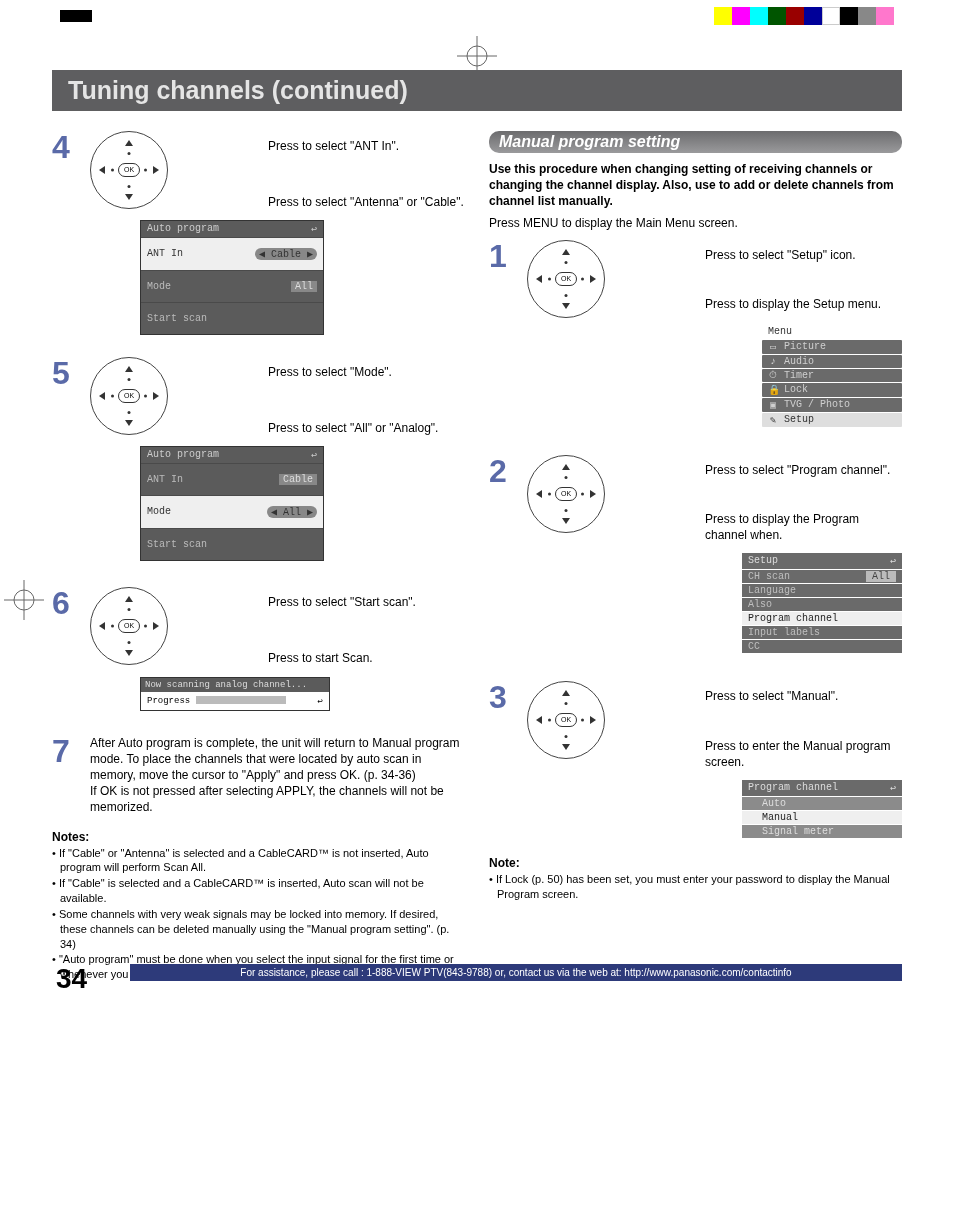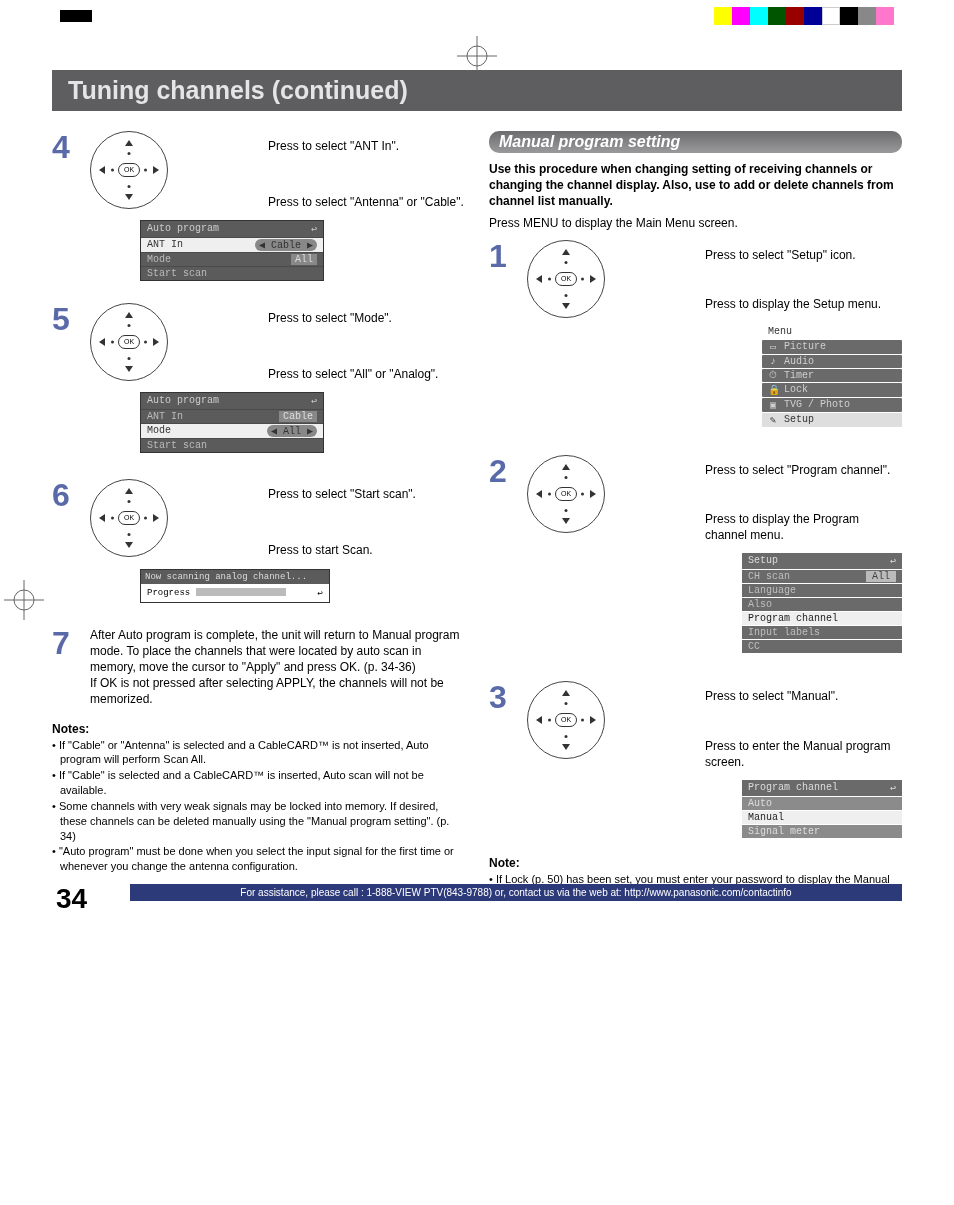--- a/index.html
+++ b/index.html
@@ -28,21 +28,21 @@
   .dpad .dot.u {left:50%; top:20px; transform:translateX(-50%);}
   .dpad .dot.d {left:50%; bottom:20px; transform:translateX(-50%);}
   .dpad .dot.l {top:50%; left:20px; transform:translateY(-50%);}
   .dpad .dot.r {top:50%; right:20px; transform:translateY(-50%);}
   .leader-text { font-size:12px; line-height:1.3; }
   .leader-block { margin-left:88px; margin-top:8px; }
   .leader-block .leader-text { margin-bottom:40px;}
 
   .osd { font-family:"Courier New",monospace; font-size:10px; color:#bbb; background:#5b5b5b; border:1px solid #333; width:184px; margin-left:88px; margin-top:6px; }
   .osd .osd-title { display:flex; justify-content:space-between; padding:2px 6px; color:#ccc;}
-  .osd .osd-row { display:flex; justify-content:space-between; padding:1px 6px; border-top:1px solid #4a4a4a;}
+  .osd .osd-row { display:flex; justify-content:space-between; padding:10px 6px; border-top:1px solid #4a4a4a;}
   .osd .osd-row.active { background:#efefef; color:#333;}
   .osd .osd-row .val { background:#888; color:#ddd; padding:0 4px;}
   .osd .osd-row.active .val { color:#333;border-radius:6px;}
 
   .scan-box { font-family:"Courier New",monospace; font-size:9px; border:1px solid #333; width:190px; margin-left:88px; margin-top:6px; background:#fff; padding:4px 6px;}
   .scan-box .bar { height:8px; width:90px; background:#bbb; display:inline-block; vertical-align:middle; margin-left:6px;}
 
   .notes-h { font-weight:bold; margin-top:14px; margin-bottom:2px; }
   ul.notes { list-style:none; padding-left:0; }
   ul.notes li { text-indent:-8px; padding-left:8px; font-size:11px; line-height:1.35; margin-bottom:1px;}
@@ -59,21 +59,21 @@
   .menu-box .mb-row.sel { background:#dedede; color:#333;}
   .menu-box .mb-icon { width:10px; text-align:center;}
 
   .setup-box { font-family:"Courier New",monospace; font-size:10px; width:160px; margin-left:auto; margin-top:6px; }
   .setup-box .sb-title { background:#6a6a6a; color:#ddd; padding:2px 6px; display:flex; justify-content:space-between;}
   .setup-box .sb-row { background:#6a6a6a; color:#bfbfbf; padding:1px 6px; margin-top:1px; display:flex; justify-content:space-between;gap:24px;}
   .setup-box .sb-row.sel { background:#efefef; color:#222;}
 
   .prog-box { font-family:"Courier New",monospace; font-size:10px; width:160px; margin-left:auto; margin-top:6px;}
   .prog-box .pb-title { background:#6a6a6a; color:#ddd; padding:2px 6px; display:flex; justify-content:space-between;}
-  .prog-box .pb-row { background:#8b8b8b; color:#ddd; padding:1px 6px; margin-top:1px;}
+  .prog-box .pb-row { background:#8b8b8b; color:#ddd; padding:1px 20px; margin-top:1px;}
   .prog-box .pb-row.sel { background:#efefef; color:#222;}
 
   .r-step .leader-block .leader-text { margin-bottom:34px;}
   .page-num { font-size:28px; font-weight:bold; position:absolute; left:56px; bottom:28px;}
   .footer-bar { position:absolute; left:130px; right:52px; bottom:42px; background:#2d3a7a; color:#fff; font-size:10px; text-align:center; padding:3px 4px;}
   .reg-side { position:absolute; top:580px; font-size:10px;}
   .reg-side.left { left:4px;}
 </style>
 </head>
 <body>
@@ -277,21 +277,21 @@
             <span class="arr dn"></span>
             <span class="arr lf"></span>
             <span class="arr rt"></span>
           <span class="dot u"></span>
             <span class="dot d"></span>
             <span class="dot l"></span>
             <span class="dot r"></span>
         </div>
         <div class="leader-block">
           <div class="leader-text">Press to select "Program channel".</div>
-          <div class="leader-text" style="margin-bottom:4px">Press to display the Program channel menu.</div>
+          <div class="leader-text" style="margin-bottom:4px">Press to display the Program channel when.</div>
         </div>
       </div>
       <div class="setup-box">
         <div class="sb-title">
             <span>Setup</span>
             <span>↩</span>
           </div>
         <div class="sb-row">
             <span>CH scan</span>
             <span style="background:#bbb;color:#444;padding:0 6px">All</span>

